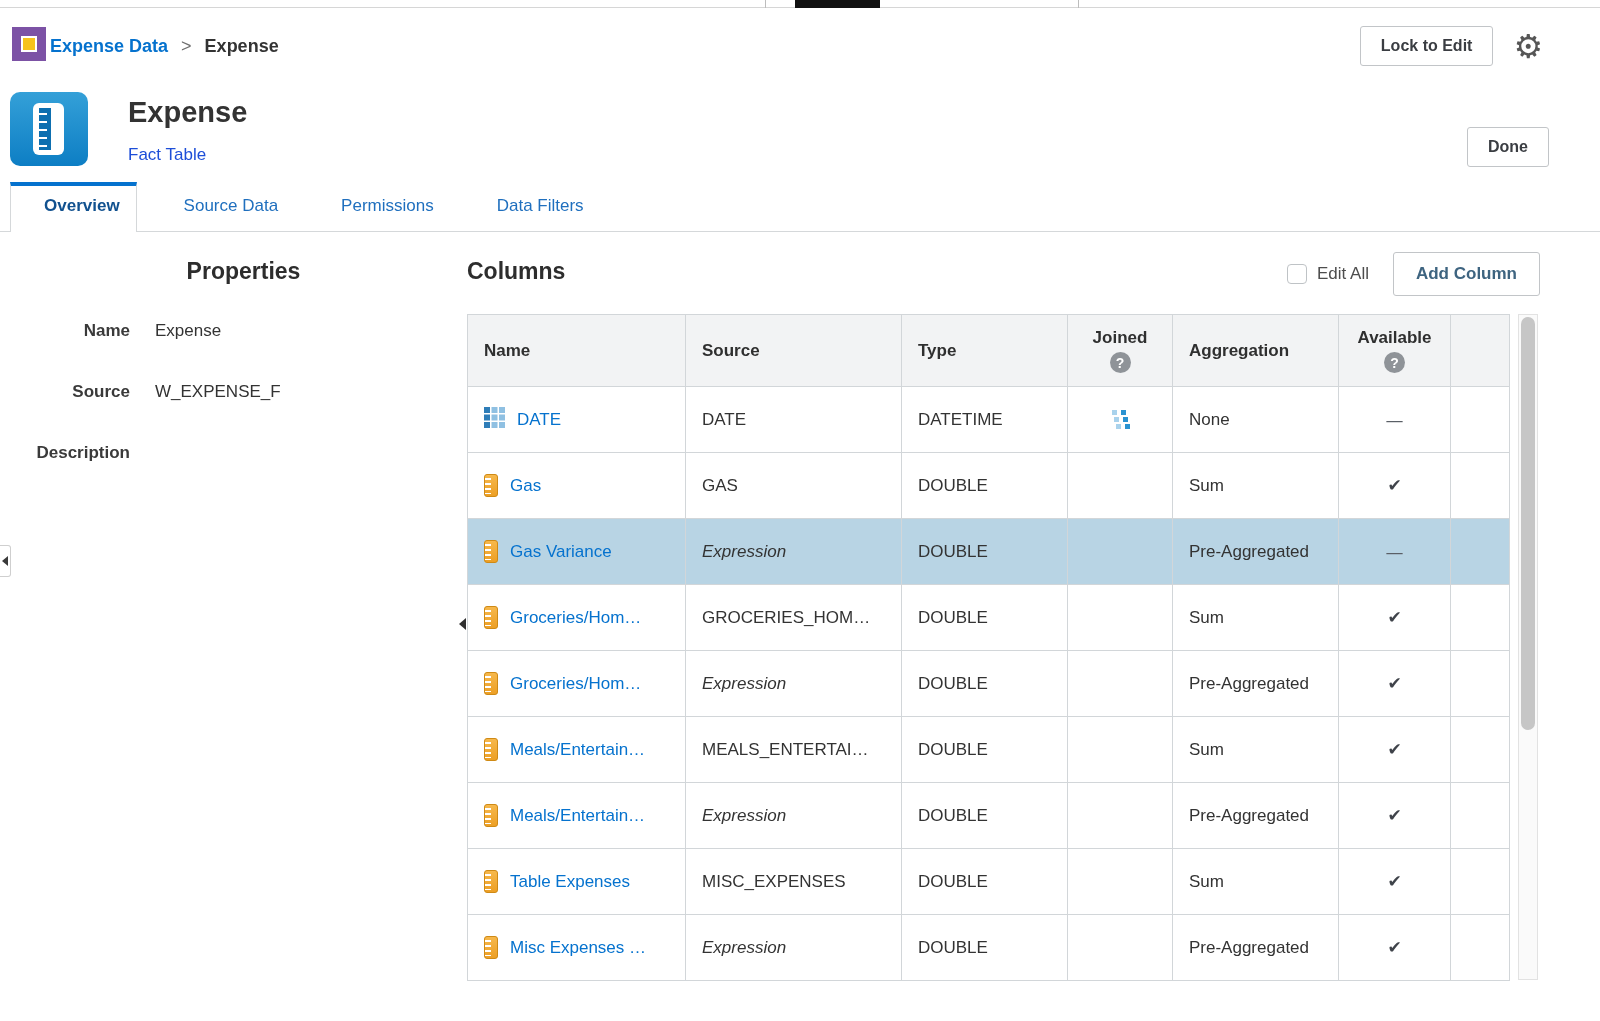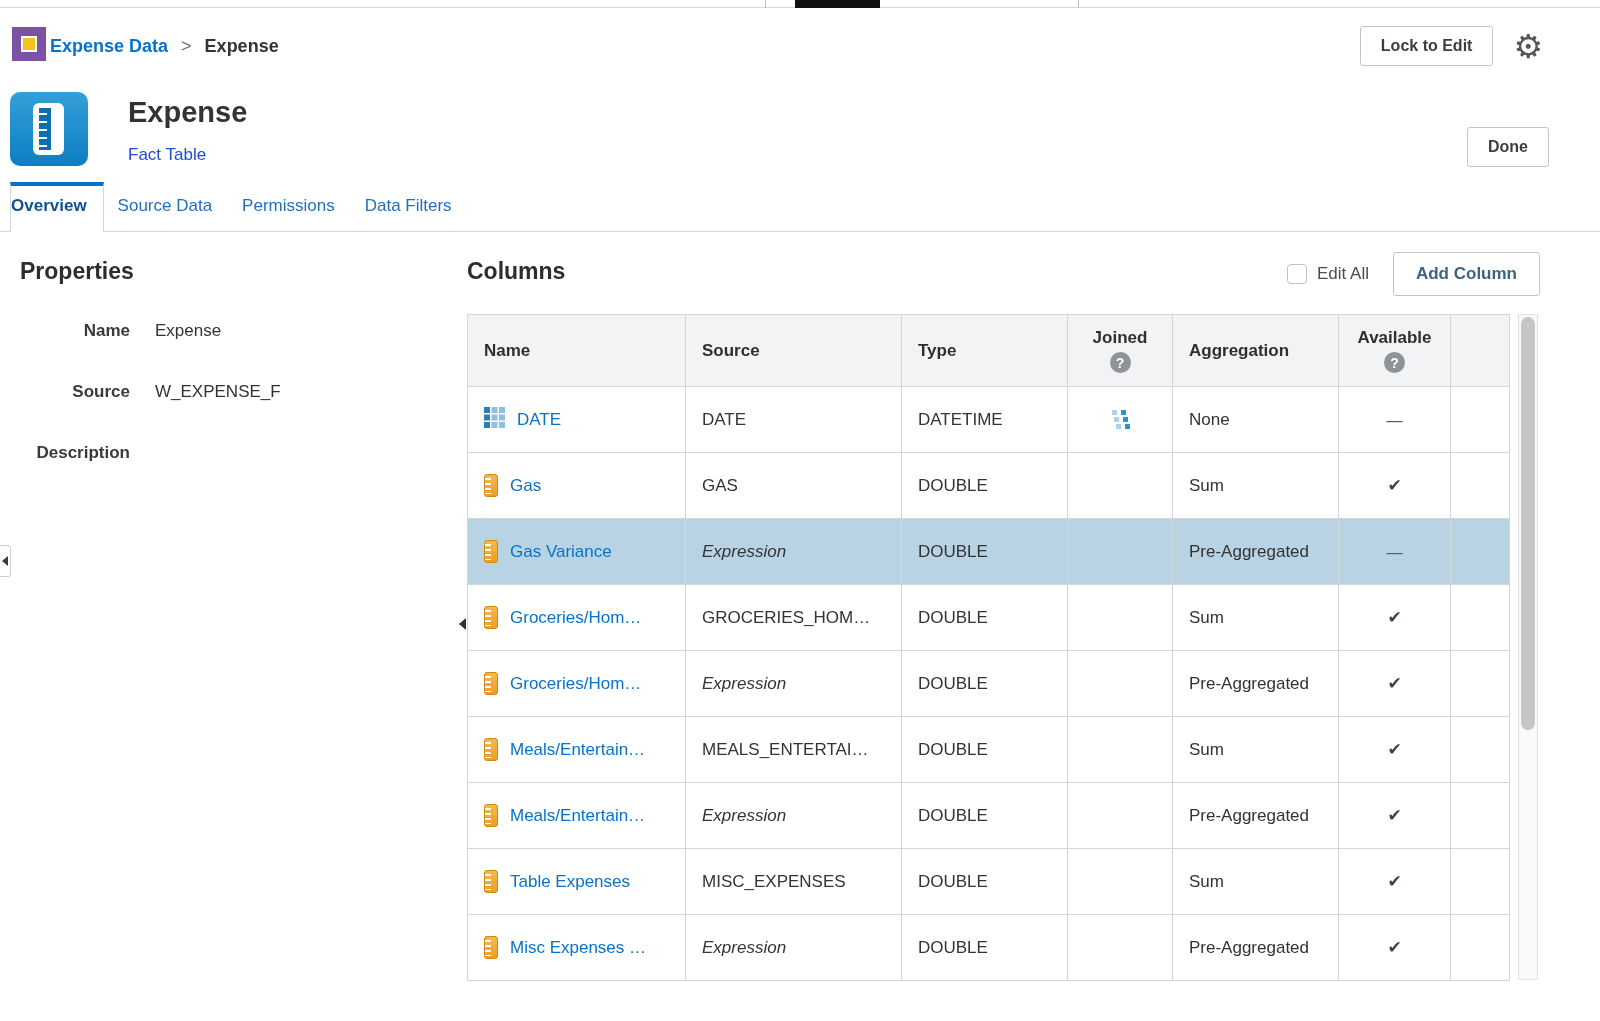--- a/index.html
+++ b/index.html
@@ -30,30 +30,30 @@
   
   .page-header { position:relative; padding:8px 50px 0 10px; display:flex; align-items:flex-start; }
   .fact-icon { flex:0 0 auto; }
   .titles { margin-left:40px; }
   .page-title { margin:4px 0 0 0; font-size:29px; font-weight:700; color:#333; }
   .page-subtitle { margin-top:16px; font-size:17px; color:#1d4ed8; }
   .done-btn { position:absolute; right:51px; top:43px; }
 
   
   .tabs { display:flex; align-items:stretch; margin-top:12px; border-bottom:1px solid #d5d8da; padding-left:10px; }
-  .tab { font-size:17px; color:#1f6fbe; padding:14px 16px 15px 0; margin-right:14px; cursor:pointer; }
+  .tab { font-size:17px; color:#1f6fbe; padding:14px 16px 15px 33px; margin-right:14px; cursor:pointer; }
   .tab.active { color:#11518f; font-weight:700; background:#fff;
                 border-top:4px solid #0572ce; border-left:1px solid #d5d8da; border-right:1px solid #d5d8da;
                 padding-top:10px; margin-bottom:-1px; }
 
   
   .content { display:flex; padding:26px 0 0 20px; }
   .properties { width:447px; flex:0 0 auto; }
   .section-heading { margin:0; font-size:23px; font-weight:700; color:#2d2d2d; }
-  .properties .section-heading { margin-bottom:36px; }
+  .properties .section-heading { margin-bottom:36px;text-align:center; }
   .prop-row { display:flex; margin-bottom:41px; font-size:17px; }
   .prop-label { width:110px; text-align:right; font-weight:700; color:#3a3a3a; flex:0 0 auto; }
   .prop-value { margin-left:25px; color:#333; }
 
   .columns-section { flex:1 1 auto; margin-right:60px; position:relative; }
   .columns-head { position:relative; height:56px; }
   .columns-controls { position:absolute; right:0; top:-6px; display:flex; }
   .edit-all { display:flex; align-items:center; margin-right:24px; cursor:pointer; }
   .checkbox { width:20px; height:20px; border:1px solid #bfc3c6; border-radius:4px; background:#fff; }
   .edit-all-label { margin-left:10px; font-size:17px; color:#4d4d4d; }

